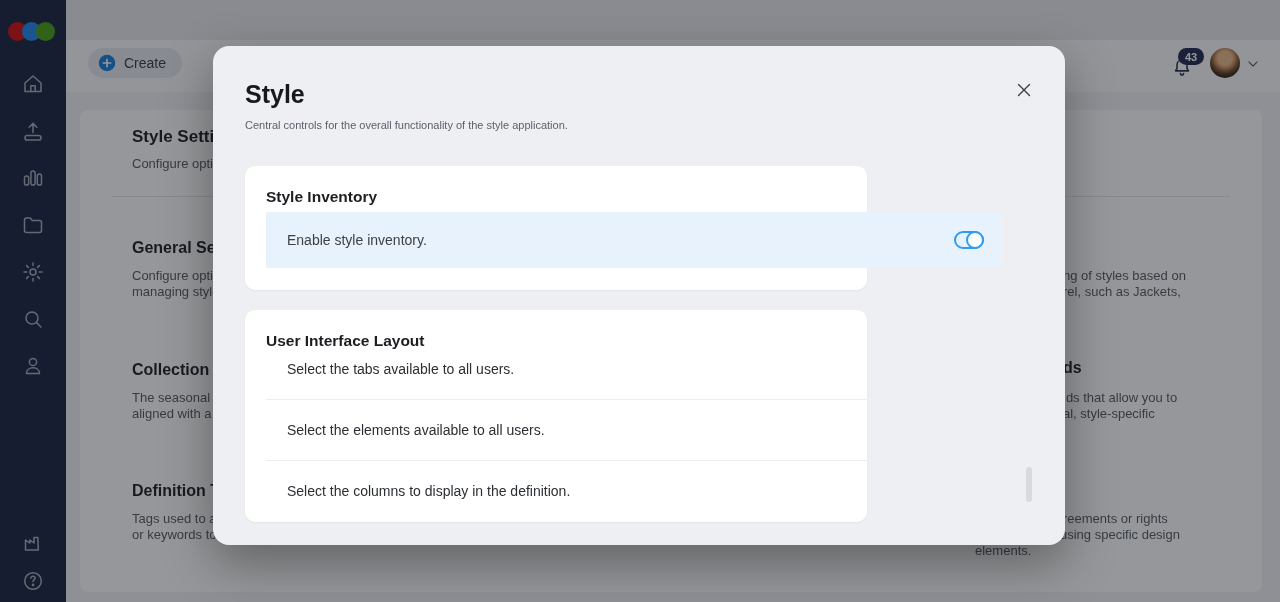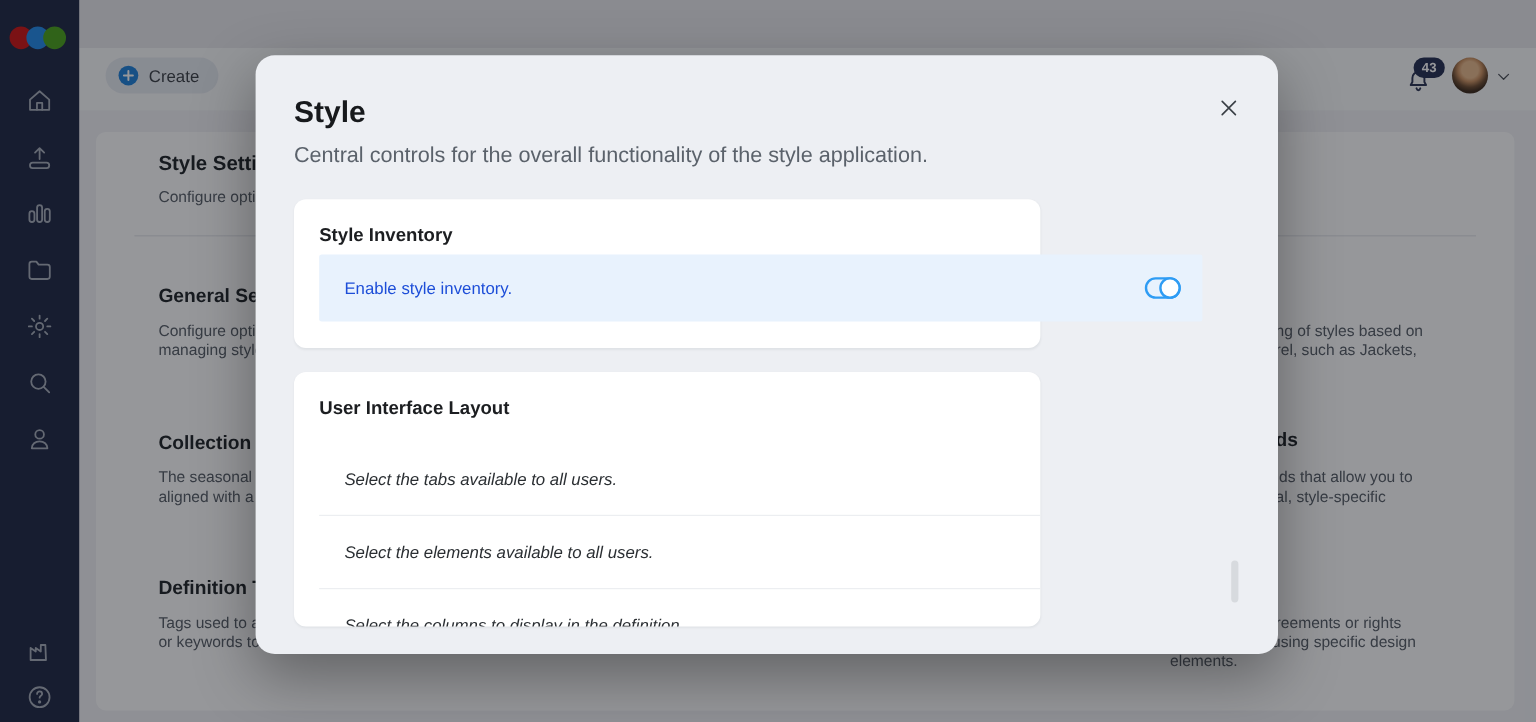--- a/index.html
+++ b/index.html
@@ -65,38 +65,38 @@
   .rf4{left:983px;top:280px;} .rf5{left:983px;top:296px;}
   .rf6{left:983px;top:401px;} .rf7{left:980px;top:417px;} .rf8{left:895px;top:433px;}
 
   
   .overlay { position:absolute; left:0; top:0; width:1280px; height:602px; background:rgba(15,18,26,0.44); z-index:40; }
 
   
   .modal { position:absolute; left:213px; top:46px; width:852px; height:499px; background:#edeff3; border-radius:16px;
            box-shadow:0 18px 50px rgba(0,0,0,0.35); z-index:50; overflow:hidden; }
   .m-title { position:absolute; left:32px; top:34px; font-size:25px; font-weight:bold; color:#17191c; }
-  .m-sub   { position:absolute; left:32px; top:73px; font-size:18px; color:#5b626b; }
+  .m-sub   { position:absolute; left:32px; top:73px; font-size:11px; color:#5b626b; }
   .m-close { position:absolute; right:30px; top:33px; width:22px; height:22px; cursor:pointer; color:#3a3f45; }
   .m-close svg { width:22px; height:22px; fill:none; stroke:currentColor; stroke-width:1.5; stroke-linecap:round; }
 
   .mcard { position:absolute; left:32px; width:622px; background:#ffffff; border-radius:10px;
            box-shadow:0 1px 2px rgba(25,30,40,0.06); }
   .mcard1 { top:120px; height:124px; }
   .mcard2 { top:264px; height:212px; overflow:hidden; }
   .mc-h { position:absolute; left:21px; top:22px; font-size:15.5px; font-weight:bold; color:#1c1e21; }
 
   .toggle-row { position:absolute; left:21px; top:46px; width:736px; height:56px; background:#e8f2fd; border-radius:2px;
                 display:flex; align-items:center; padding:0 18px 0 21px; }
-  .toggle-row .lbl { flex:1; font-size:14px; color:#1d4ed8; }
+  .toggle-row .lbl { flex:1; font-size:14px; color:#404040; }
   .toggle { position:relative; width:30px; height:18px; border:2px solid #2e9cf4; border-radius:9px; cursor:pointer; background:transparent; }
   .toggle .knob { position:absolute; right:-2px; top:-2px; width:18px; height:18px; border:2px solid #2e9cf4;
                   border-radius:50%; background:#fdfeff; }
 
-  .rows { position:absolute; left:21px; top:58px; width:736px;font-style:italic; }
+  .rows { position:absolute; left:21px; top:28px; width:736px; }
   .urow { height:61px; display:flex; align-items:center; padding:0 18px 0 21px; cursor:pointer; }
   .urow + .urow { border-top:1px solid #eceef1; }
   .urow .lbl { flex:1; font-size:14px; color:#2b2f33; }
   .urow .sl-ic { width:17px; height:17px; color:#8a9097; }
   .sl-ic svg { width:17px; height:17px; stroke:currentColor; stroke-width:1.8; fill:#ffffff; stroke-linecap:round; }
 
   .m-scrollbar { position:absolute; left:813px; top:421px; width:6px; height:35px; border-radius:3px; background:#d7dade; cursor:pointer; }
 </style>
 </head>
 <body>

